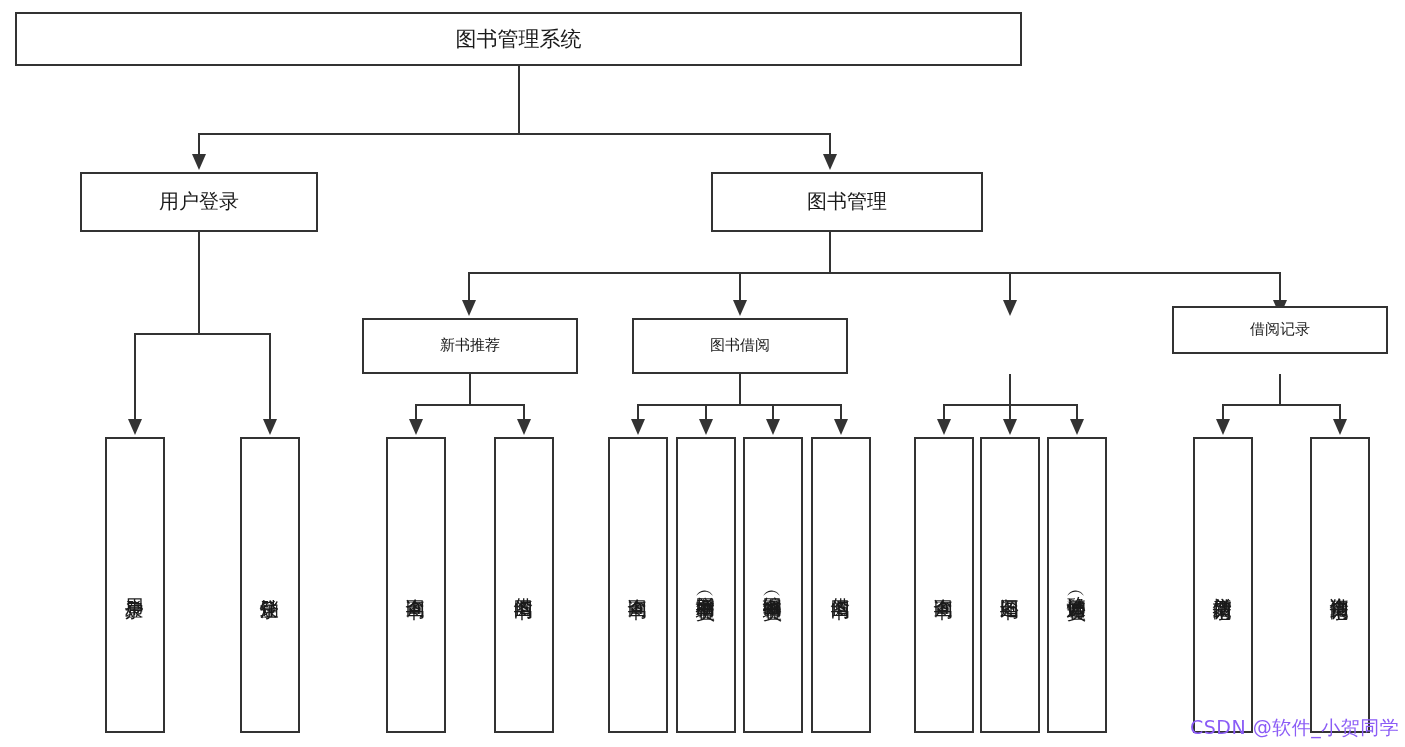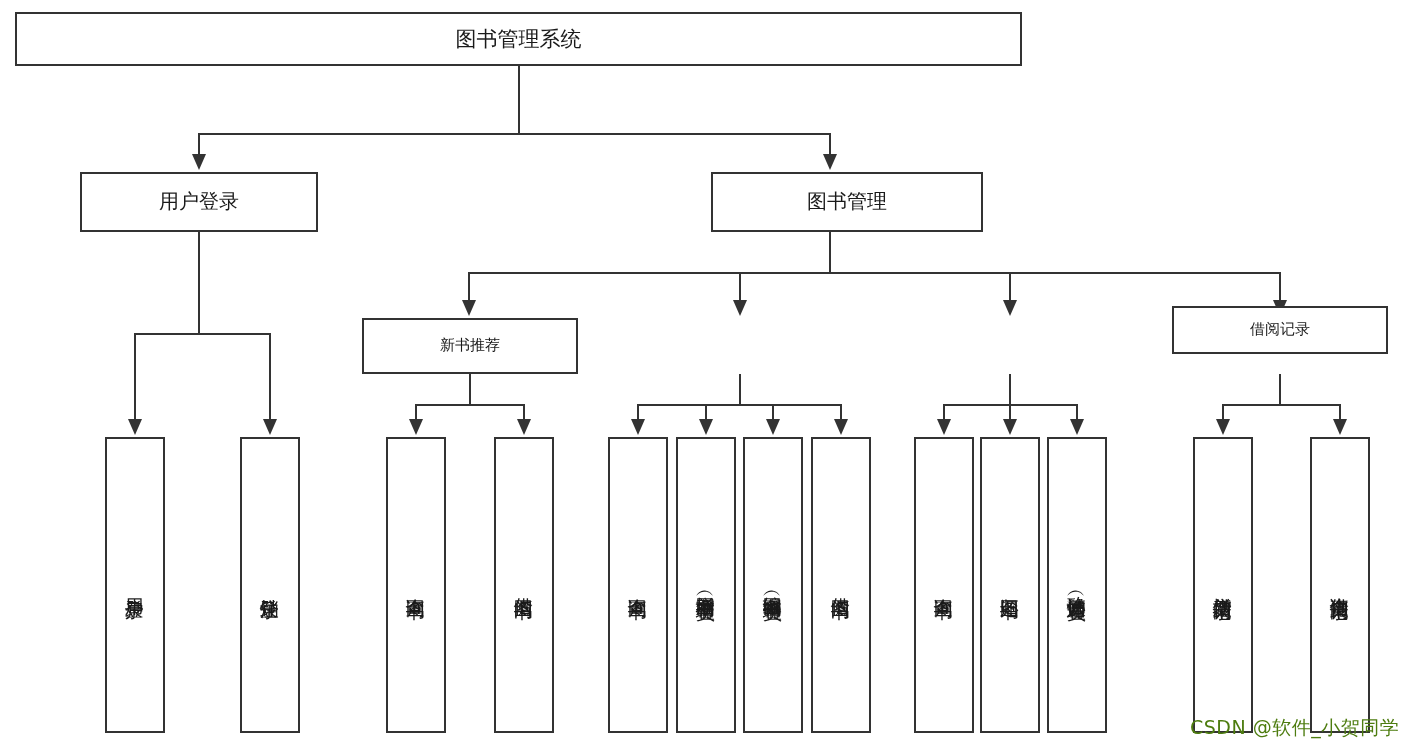--- a/index.html
+++ b/index.html
@@ -64,21 +64,21 @@
   .arrow {
     position: absolute;
     width: 0;
     height: 0;
     border-left: 7px solid transparent;
     border-right: 7px solid transparent;
     border-top: 16px solid #333333;
   }
   .watermark {
     position: absolute;
-    color: #4d7c0f;
+    color: #8b5cf6;
     font-size: 19px;
     white-space: nowrap;
     letter-spacing: 0.5px;
   }
 </style>
 </head>
 <body>
 
 <div id="canvas">
 
@@ -116,20 +116,23 @@
   <div class="vline" style="left:739px; top:272px; height:30px;"></div>
   <div class="arrow" style="left:733px; top:300px;"></div>
   <div class="vline" style="left:1009px; top:272px; height:30px;"></div>
   <div class="arrow" style="left:1003px; top:300px;"></div>
   <div class="vline" style="left:1279px; top:272px; height:30px;"></div>
   <div class="arrow" style="left:1273px; top:300px;"></div>
 
   <div class="node level3" style="left:362px; top:318px; width:216px; height:56px;">
     <span>新书推荐</span>
   </div>
+  <div class="node level3" style="left:632px; top:318px; width:216px; height:56px;">
+    <span>图书借阅</span>
+  </div>
   <div class="node level3" style="left:1172px; top:306px; width:216px; height:48px;">
     <span>借阅记录</span>
   </div>
 
   <div class="vline" style="left:469px; top:374px; height:30px;"></div>
   <div class="hline" style="left:415px; top:404px; width:110px;"></div>
   <div class="vline" style="left:415px; top:404px; height:17px;"></div>
   <div class="arrow" style="left:409px; top:419px;"></div>
   <div class="vline" style="left:523px; top:404px; height:17px;"></div>
   <div class="arrow" style="left:517px; top:419px;"></div>

